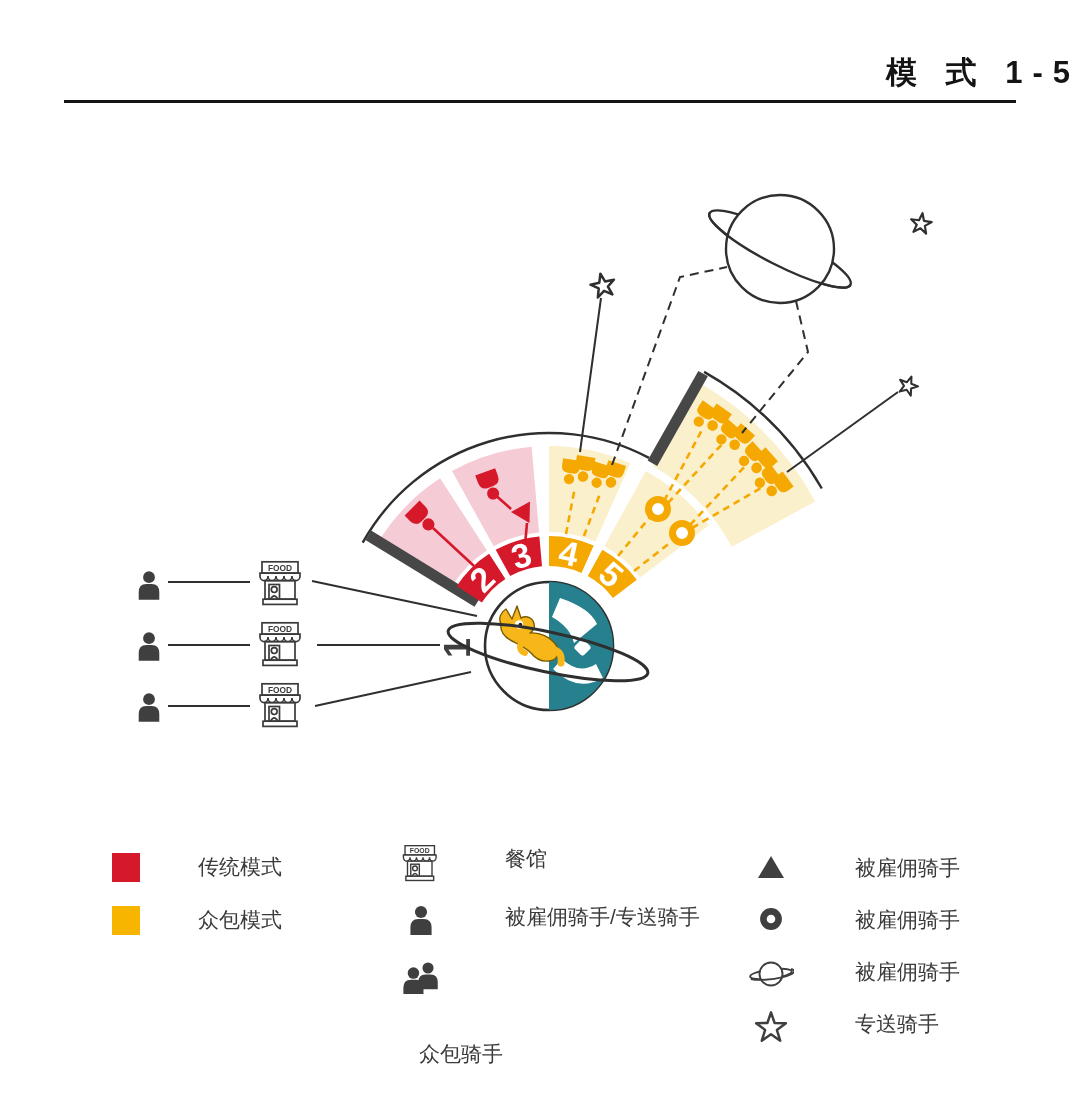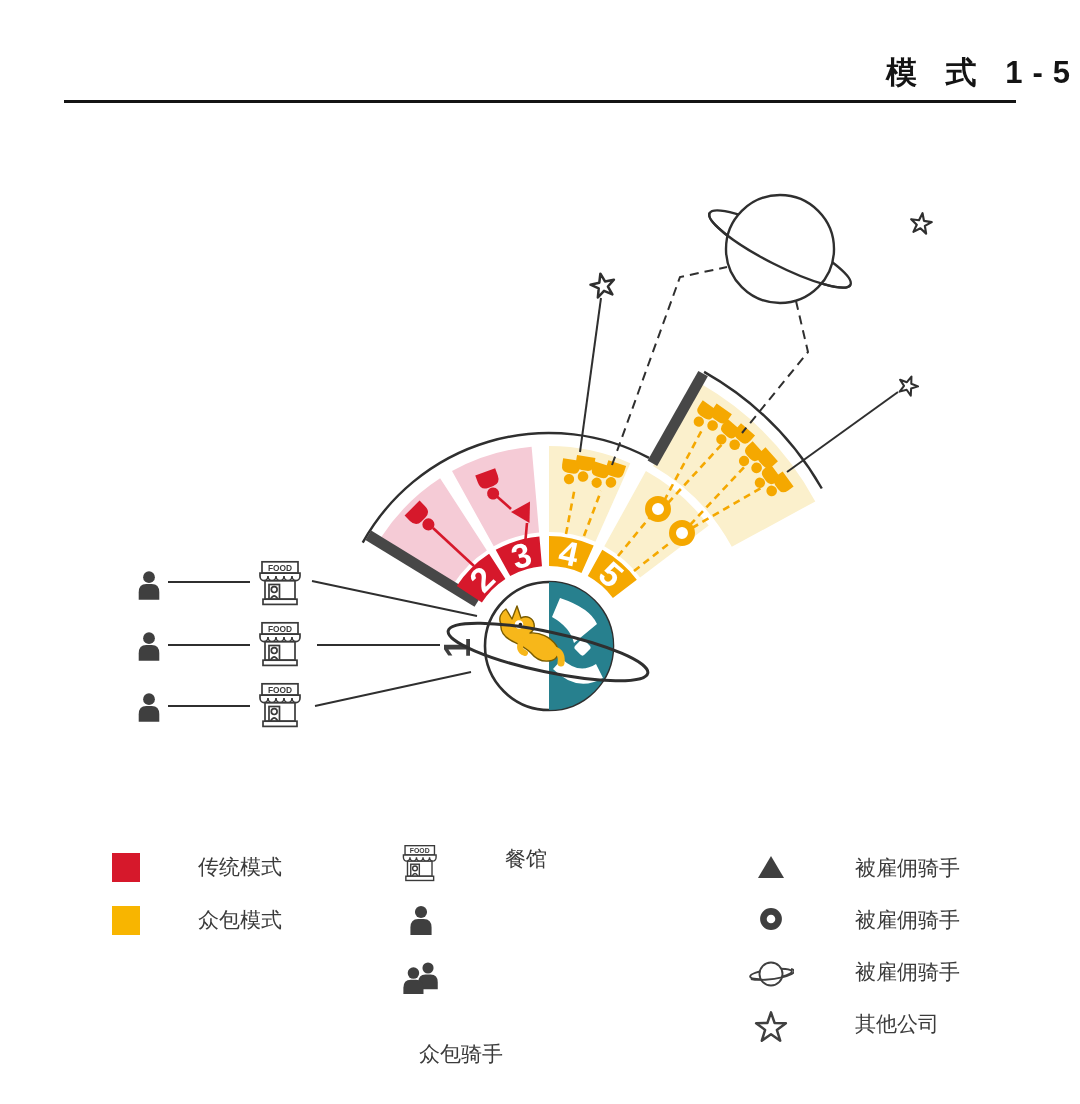--- a/index.html
+++ b/index.html
@@ -192,20 +192,21 @@
         </svg>
     </span>
     <span class="lb">餐馆</span>
   </div>
   <div class="legend-row" style="left:398px;top:903px;height:36px;">
     <span class="ic">
       <svg width="30" height="32" viewBox="-15 -16 30 32">
           <use href="#sym-person" transform="translate(0,2) scale(1.08)" fill="#3f3f3f"></use>
         </svg>
     </span>
+    <span class="lb">被雇佣骑手/专送骑手</span>
   </div>
   <div class="legend-row" style="left:398px;top:954px;height:38px;flex-direction:column;">
     <span class="ic">
       <svg width="40" height="34" viewBox="-20 -17 40 34">
           <use href="#sym-group" transform="translate(0,2) scale(1.08)" fill="#3f3f3f"></use>
         </svg>
     </span>
     <span class="lb">众包骑手</span>
   </div>
 
@@ -234,16 +235,16 @@
       </svg>
     </span>
     <span class="lb">被雇佣骑手</span>
   </div>
   <div class="legend-row" style="left:748px;top:1010px;height:34px;">
     <span class="ic">
       <svg width="34" height="34" viewBox="0 0 34 34">
         <use href="#sym-star" transform="translate(17,18) scale(1.12)" fill="#fff" stroke="#3f3f3f" stroke-width="2.2" stroke-linejoin="round"></use>
       </svg>
     </span>
-    <span class="lb">其他公司</span>
+    <span class="lb">专送骑手</span>
   </div>
 
 </div>
 
 </body></html>

